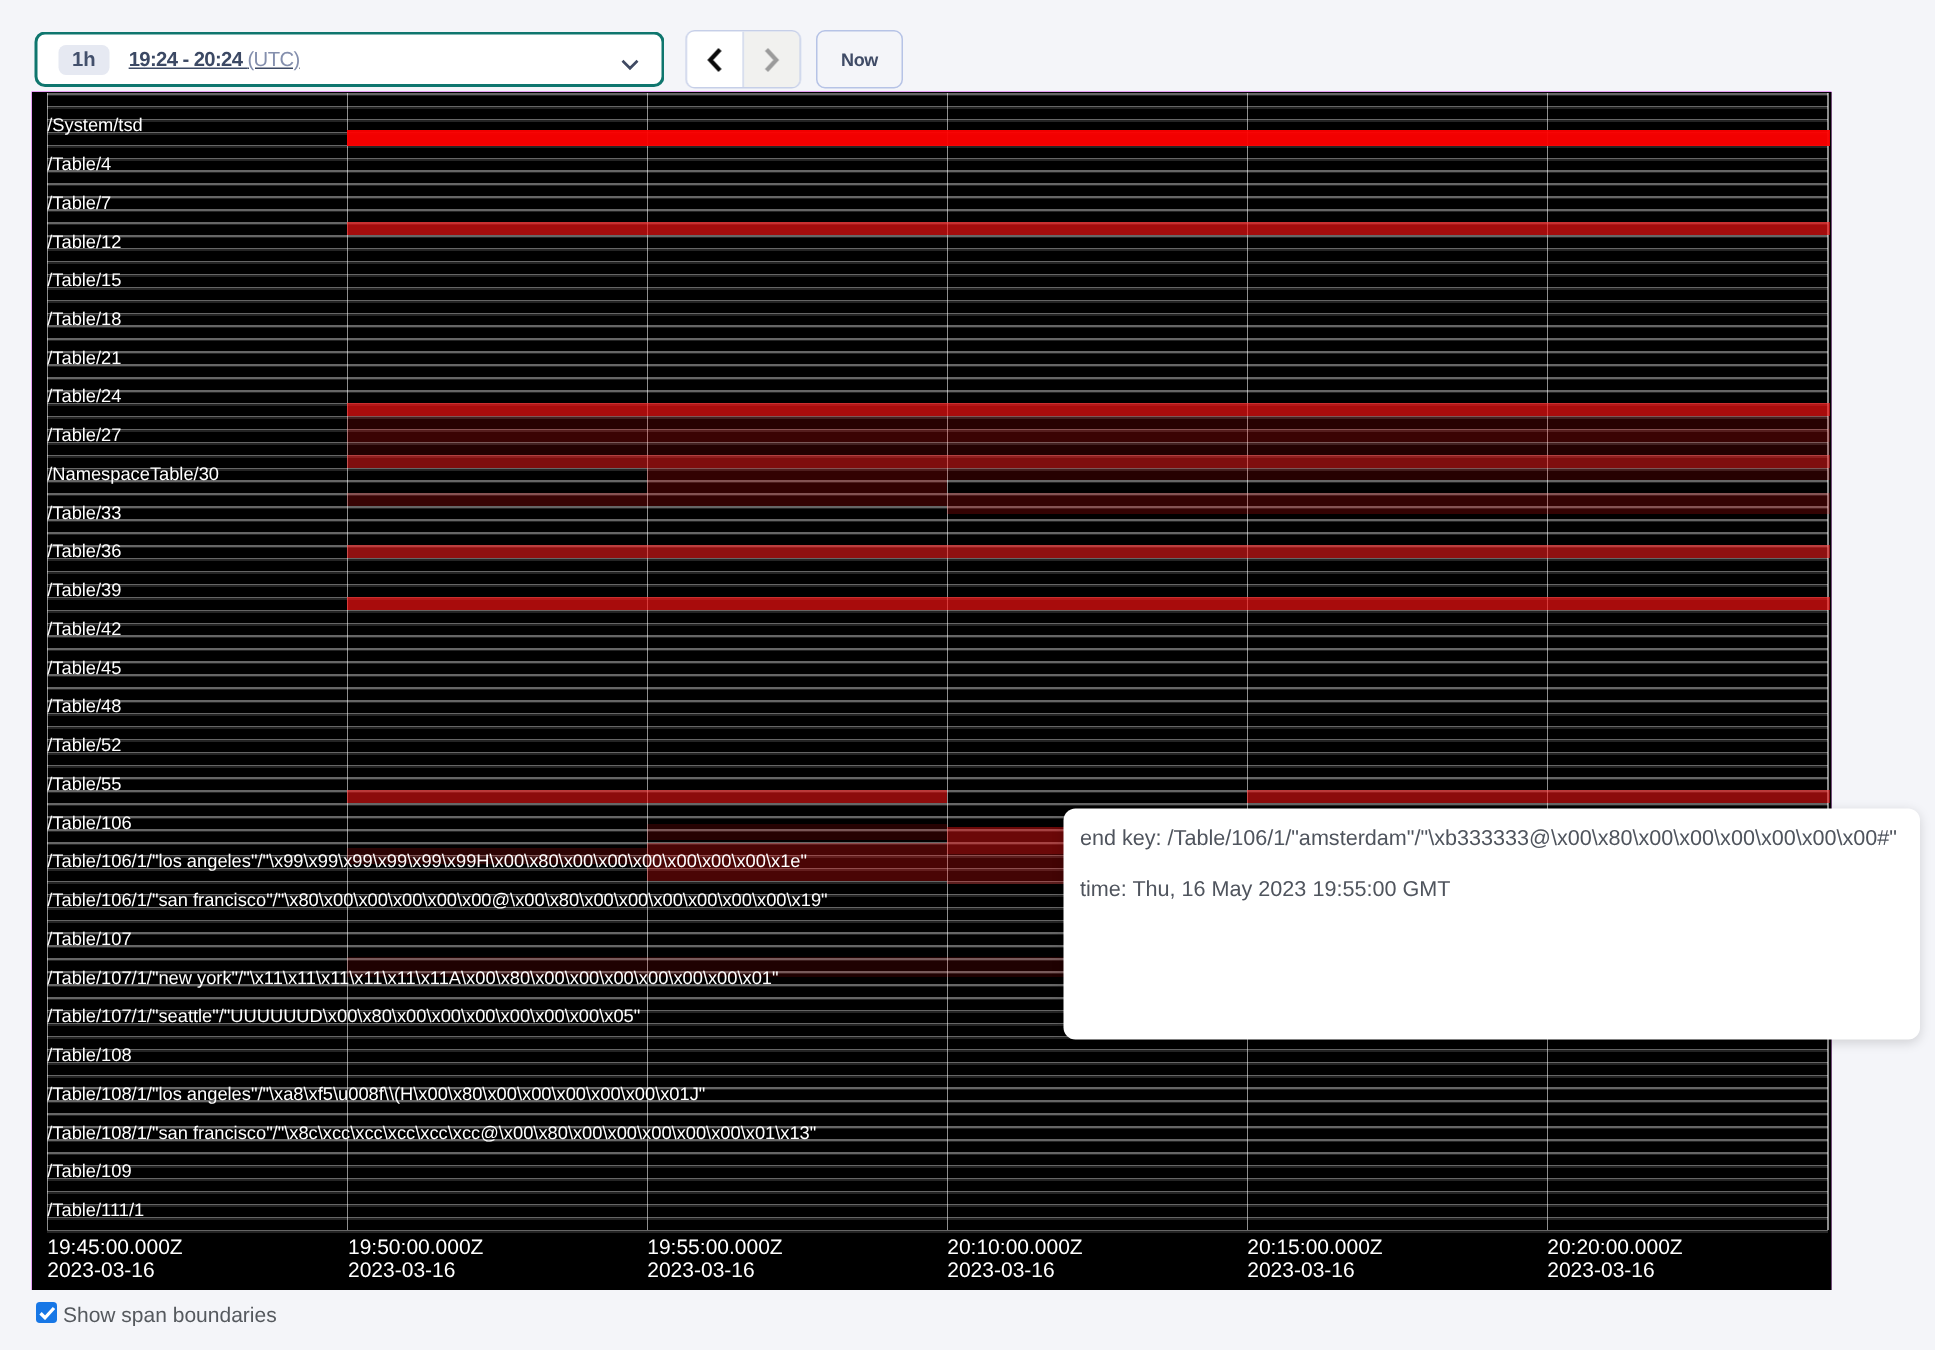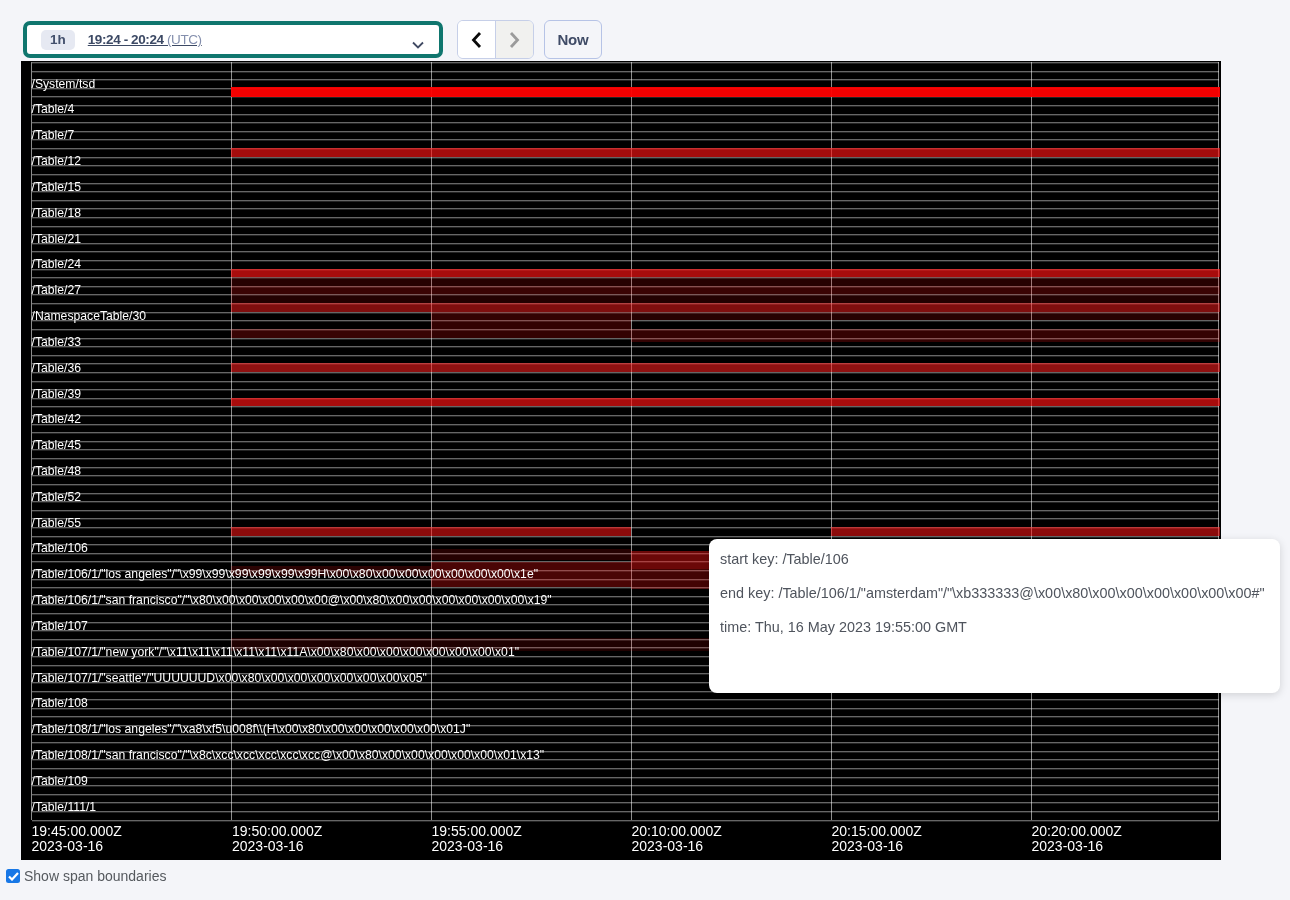--- a/index.html
+++ b/index.html
@@ -1,35 +1,35 @@
 <!DOCTYPE html>
 <html><head><meta charset="utf-8"><style>
 * { margin:0; padding:0; box-sizing:border-box; }
 .selector,.arrows,.nowbtn,.tooltip,.cbrow { transform: translateZ(0); }
 html,body { width:1290px; height:900px; background:#f4f5f9; font-family:"Liberation Sans", sans-serif; }
 .selector { position:absolute; left:23px; top:21px; width:420px; height:37px; background:#fff;
-  border:4px solid #0f766e; border-radius:7px; display:flex; align-items:center; }
+  border:2px solid #0f766e; border-radius:7px; display:flex; align-items:center; }
 .badge { margin-left:14px; background:#e6e9f2; border-radius:5px; padding:2.5px 9px;
   font-size:13.5px; font-weight:bold; color:#43506c; }
 .timetext { margin-left:13px; font-size:13.5px; letter-spacing:-0.4px; font-weight:bold; color:#3c4964;text-decoration:underline; }
 .timetext span { font-weight:normal; color:#848fad; }
 .chev { position:absolute; right:14px; top:13px; }
 .arrows { position:absolute; left:457px; top:20px; width:77px; height:39px; border:1px solid #c6cfe8;
   border-radius:6px; display:flex; overflow:hidden; }
 .arrows .a1 { width:38.5px; background:#fff; border-right:1px solid #c6cfe8; display:flex; align-items:center; justify-content:center; }
 .arrows .a2 { width:38.5px; background:#f1f1ef; display:flex; align-items:center; justify-content:center; }
 .nowbtn { position:absolute; left:544px; top:20px; width:58px; height:39px; border:1px solid #b6c3e6;
   border-radius:6px; display:flex; align-items:center; justify-content:center;
-  font-size:15px; letter-spacing:-0.2px; font-weight:bold; color:#3f4b66; }
+  font-size:12px; letter-spacing:-0.2px; font-weight:bold; color:#3f4b66; }
 .canvas { position:absolute; left:21px; top:61px; width:1200px; height:799px; background:#d946ef; }
 .tooltip { position:absolute; left:709px; top:539px; width:571px; height:154px; background:#fff;
   border-radius:8px; box-shadow:0 2px 8px rgba(0,0,0,0.15); padding:3px 11px 0 11px;
   font-size:14.4px; color:#4f545d; }
 .tooltip div { height:33.9px; display:flex; align-items:center; white-space:pre; }
-.cbrow { position:absolute; left:6px; top:868px; display:flex; align-items:center; }
+.cbrow { position:absolute; left:24px; top:868px; display:flex; }
 .cb { width:14px; height:14px; background:#1777e6; border-radius:2.5px; position:relative; }
 .cb svg { position:absolute; left:1.5px; top:2.5px; }
 .cbrow span { margin-left:4px; font-size:14px; color:#55595e; }
 </style></head>
 <body>
 <div class="selector">
   <span class="badge">1h</span>
   <span class="timetext">19:24 - 20:24 <span>(UTC)</span></span>
   <svg class="chev" width="14" height="14" viewBox="0 0 14 14">
       <path d="M2 4.5 L7 9.5 L12 4.5" fill="none" stroke="#404a63" stroke-width="1.8"></path>
@@ -304,21 +304,20 @@
 <text x="610.5" y="775" font-family="Liberation Sans, sans-serif" font-size="14" fill="#fff">20:10:00.000Z</text>
 <text x="610.5" y="790" font-family="Liberation Sans, sans-serif" font-size="14" fill="#fff">2023-03-16</text>
 <text x="810.5" y="775" font-family="Liberation Sans, sans-serif" font-size="14" fill="#fff">20:15:00.000Z</text>
 <text x="810.5" y="790" font-family="Liberation Sans, sans-serif" font-size="14" fill="#fff">2023-03-16</text>
 <text x="1010.5" y="775" font-family="Liberation Sans, sans-serif" font-size="14" fill="#fff">20:20:00.000Z</text>
 <text x="1010.5" y="790" font-family="Liberation Sans, sans-serif" font-size="14" fill="#fff">2023-03-16</text>
 </g>
     </svg>
 </div>
 <div class="tooltip">
-  <div>start key: /Table/106</div>
   <div>end key: /Table/106/1/"amsterdam"/"\xb333333@\x00\x80\x00\x00\x00\x00\x00\x00#"</div>
   <div>time: Thu, 16 May 2023 19:55:00 GMT</div>
 </div>
 <div class="cbrow">
   <div class="cb">
       <svg width="11" height="9" viewBox="0 0 11 9">
         <path d="M1 4.5 L4 7.5 L10 1" fill="none" stroke="#fff" stroke-width="2.2"></path>
       </svg>
     </div>
   <span>Show span boundaries</span>

